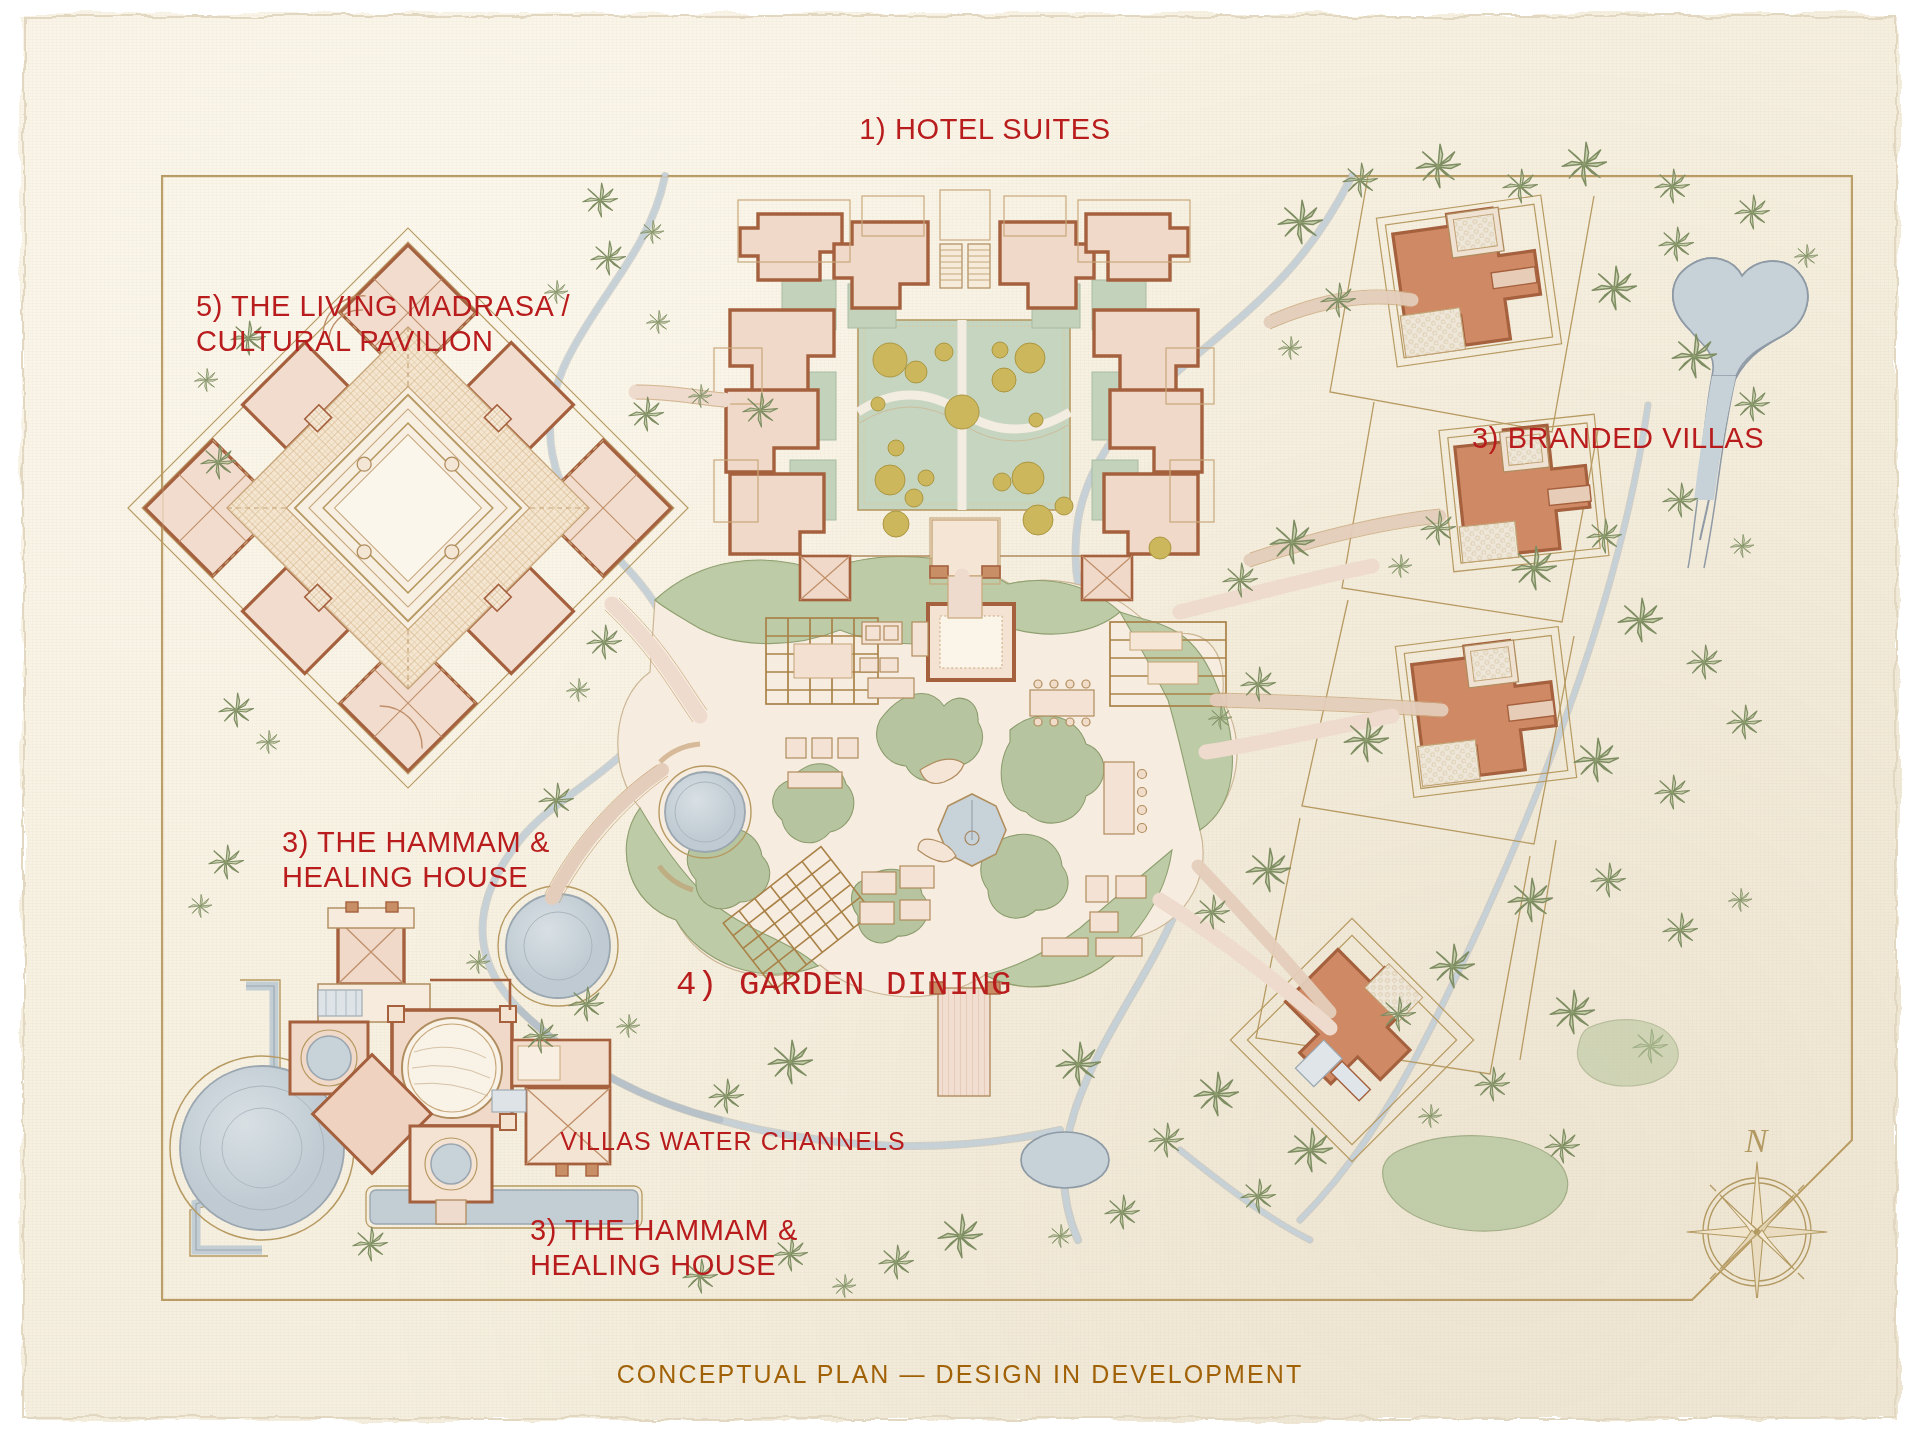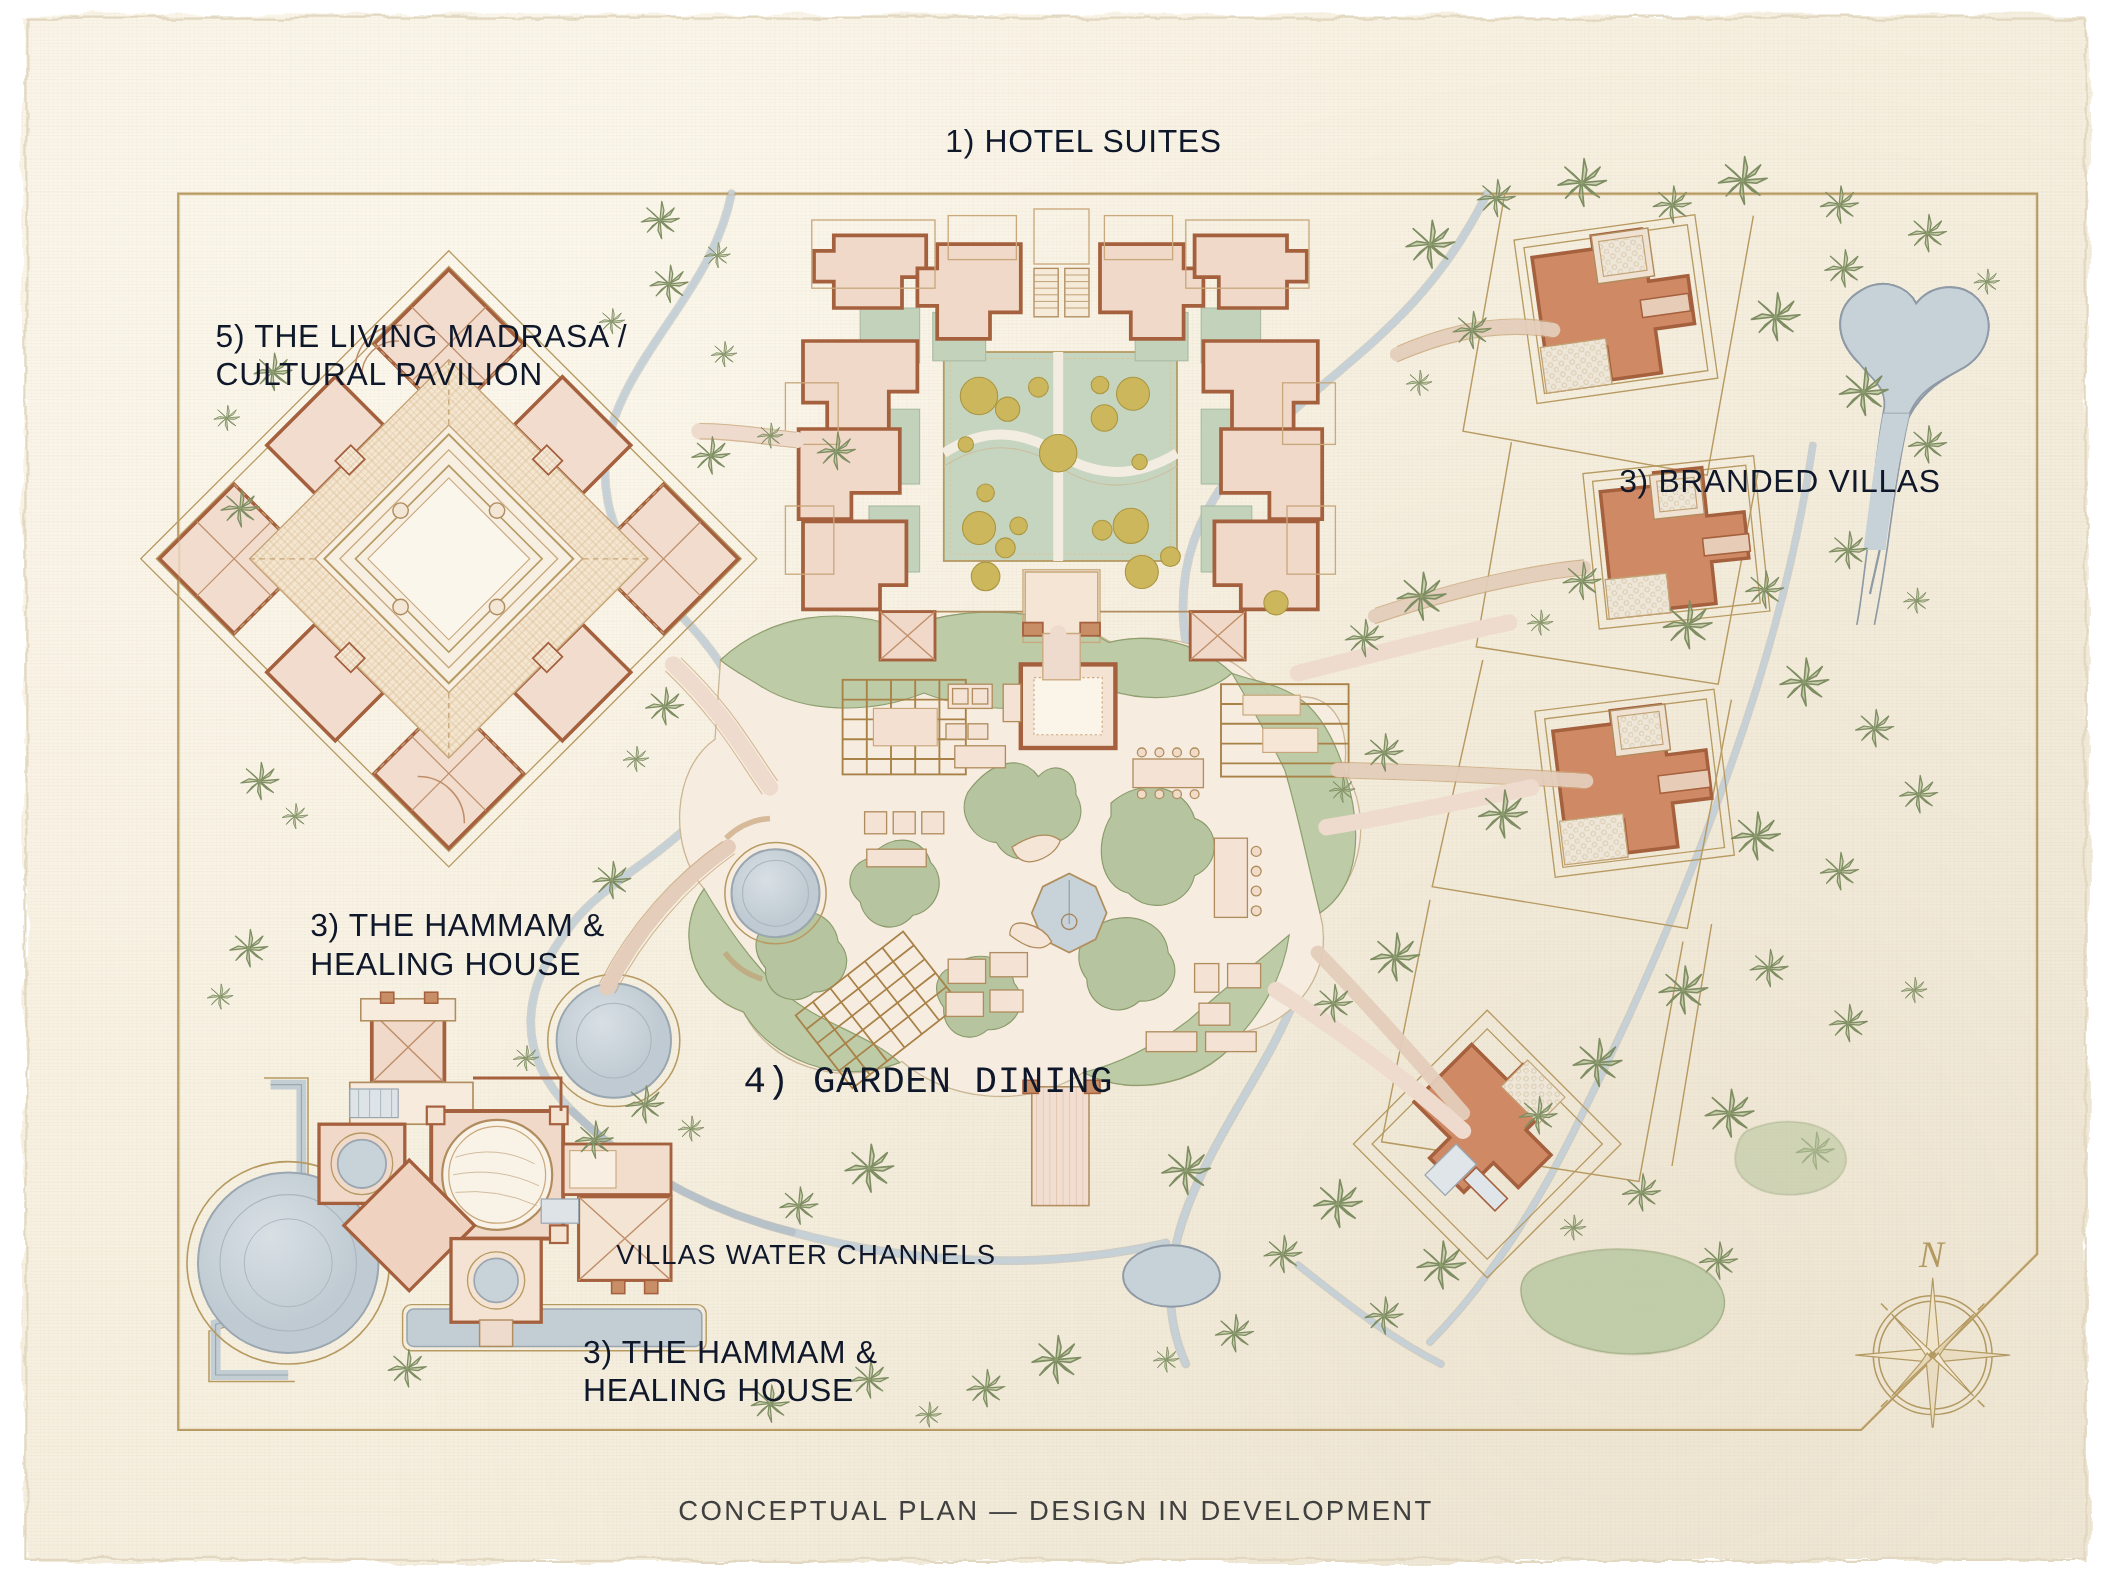--- a/index.html
+++ b/index.html
@@ -26,35 +26,35 @@
 
   .frame{
     position:absolute;left:162px;top:176px;width:1690px;height:1124px;
     pointer-events:none;
   }
 
   .plan{position:absolute;left:0;top:0;width:1920px;height:1434px;}
 
   
   .lab{
-    position:absolute;color:#0f172a;font-family:"Liberation Sans",sans-serif;
+    position:absolute;color:#b91c1c;font-family:"Liberation Sans",sans-serif;
     font-weight:400;letter-spacing:.6px;line-height:1.22;white-space:pre;
   }
   .lab.c{transform:translateX(-50%);text-align:center;}
   #lbl-hotel{left:985px;top:112px;font-size:29px;}
   #lbl-madrasa{left:196px;top:244px;font-size:29px;margin-top:45px;}
   #lbl-villas{left:1472px;top:421px;font-size:29px;}
   #lbl-hammam-a{left:282px;top:825px;font-size:29px;}
   #lbl-hammam-b{left:530px;top:1213px;font-size:29px;}
   #lbl-dining{left:844px;top:965px;font-size:34px;font-family:Liberation Mono, monospace;}
   #lbl-seguia{left:733px;top:1126px;font-size:25px;letter-spacing:1.1px;}
 
   #footer{
     position:absolute;left:960px;top:1360px;transform:translateX(-50%);
-    font-size:25px;letter-spacing:2.1px;color:#404040;
+    font-size:25px;letter-spacing:2.1px;color:#a16207;
     font-family:"Liberation Sans",sans-serif;white-space:pre;
   }
 
   #compass{position:absolute;left:1672px;top:1118px;width:170px;height:180px;}
 </style>
 </head>
 <body>
 
 <div id="sheet">
 

